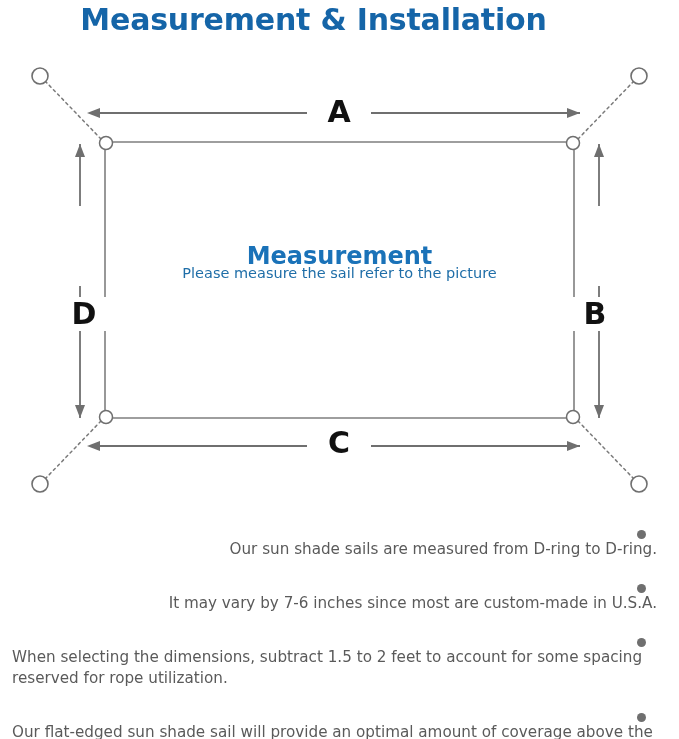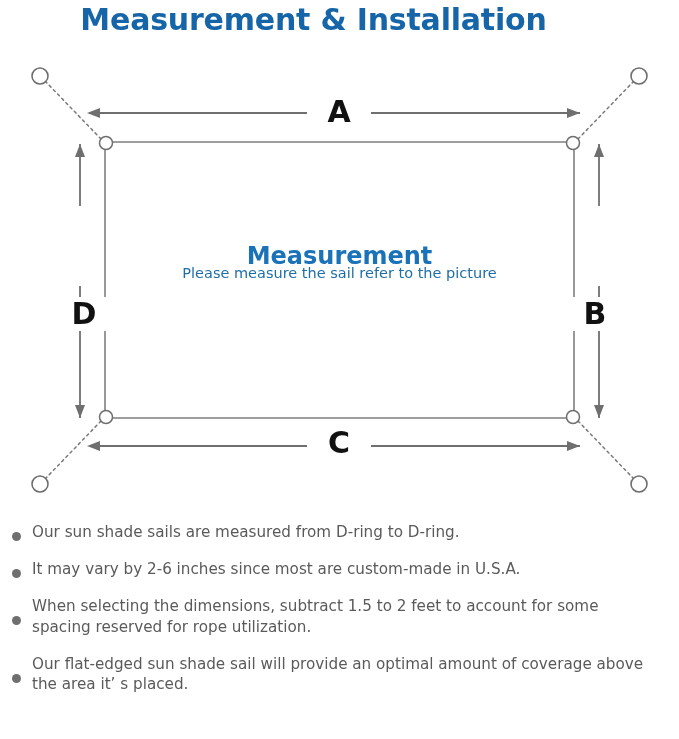--- a/index.html
+++ b/index.html
@@ -96,23 +96,24 @@
 
   
   .notes {
     position: absolute;
     left: 0;
     top: 522px;
     width: 679px;
   }
   .note {
     display: flex;
-    align-items: center;
+    align-items: flex-end;
     padding: 0 22px 0 12px;
     margin-bottom: 17px;
+    flex-direction: column;
   }
   .note-bullet {
     flex: 0 0 auto;
     width: 9px;
     height: 9px;
     border-radius: 50%;
     background: #6f6f6f;
     margin: 8px 11px 0 0;
   }
   .note-text {
@@ -180,21 +181,21 @@
     <div class="dim dim-d">D</div>
   </div>
 
   <div class="notes">
     <div class="note">
       <span class="note-bullet"></span>
       <span class="note-text">Our sun shade sails are measured from D-ring to D-ring.</span>
     </div>
     <div class="note">
       <span class="note-bullet"></span>
-      <span class="note-text">It may vary by 2-6 inches since most are custom-made in U.S.A.</span>
+      <span class="note-text">It may vary by 7-6 inches since most are custom-made in U.S.A.</span>
     </div>
     <div class="note">
       <span class="note-bullet"></span>
       <span class="note-text">When selecting the dimensions, subtract 1.5 to 2 feet to account for some spacing reserved for rope utilization.</span>
     </div>
     <div class="note">
       <span class="note-bullet"></span>
       <span class="note-text">Our flat-edged sun shade sail will provide an optimal amount of coverage above the area it’ s placed.</span>
     </div>
   </div>

